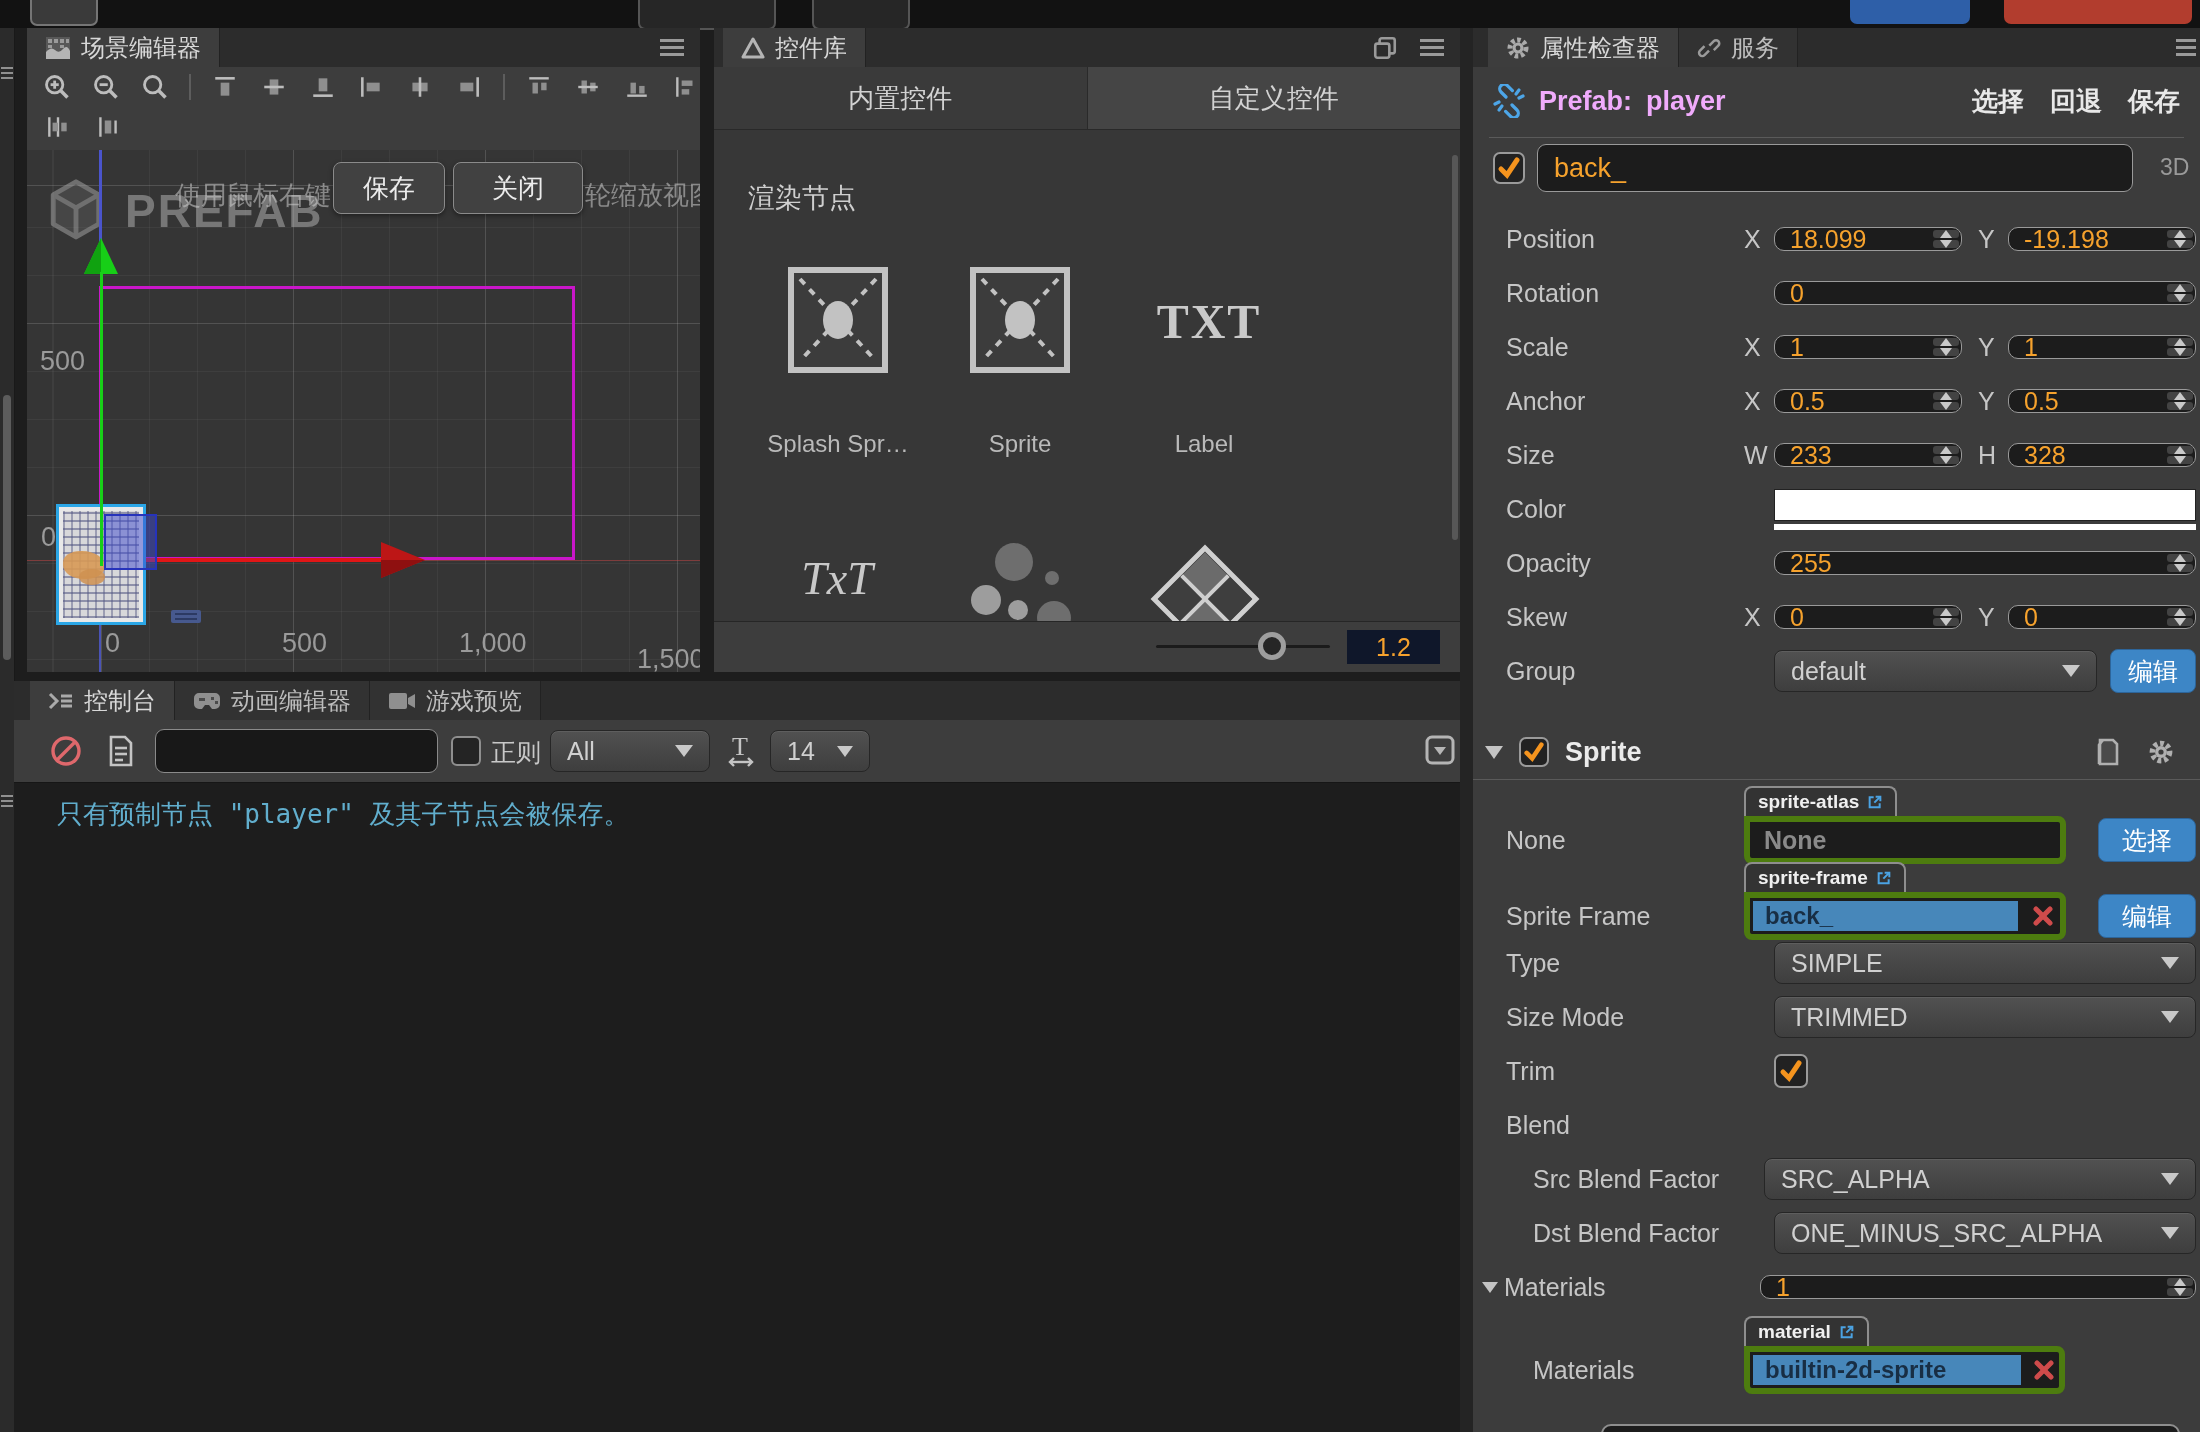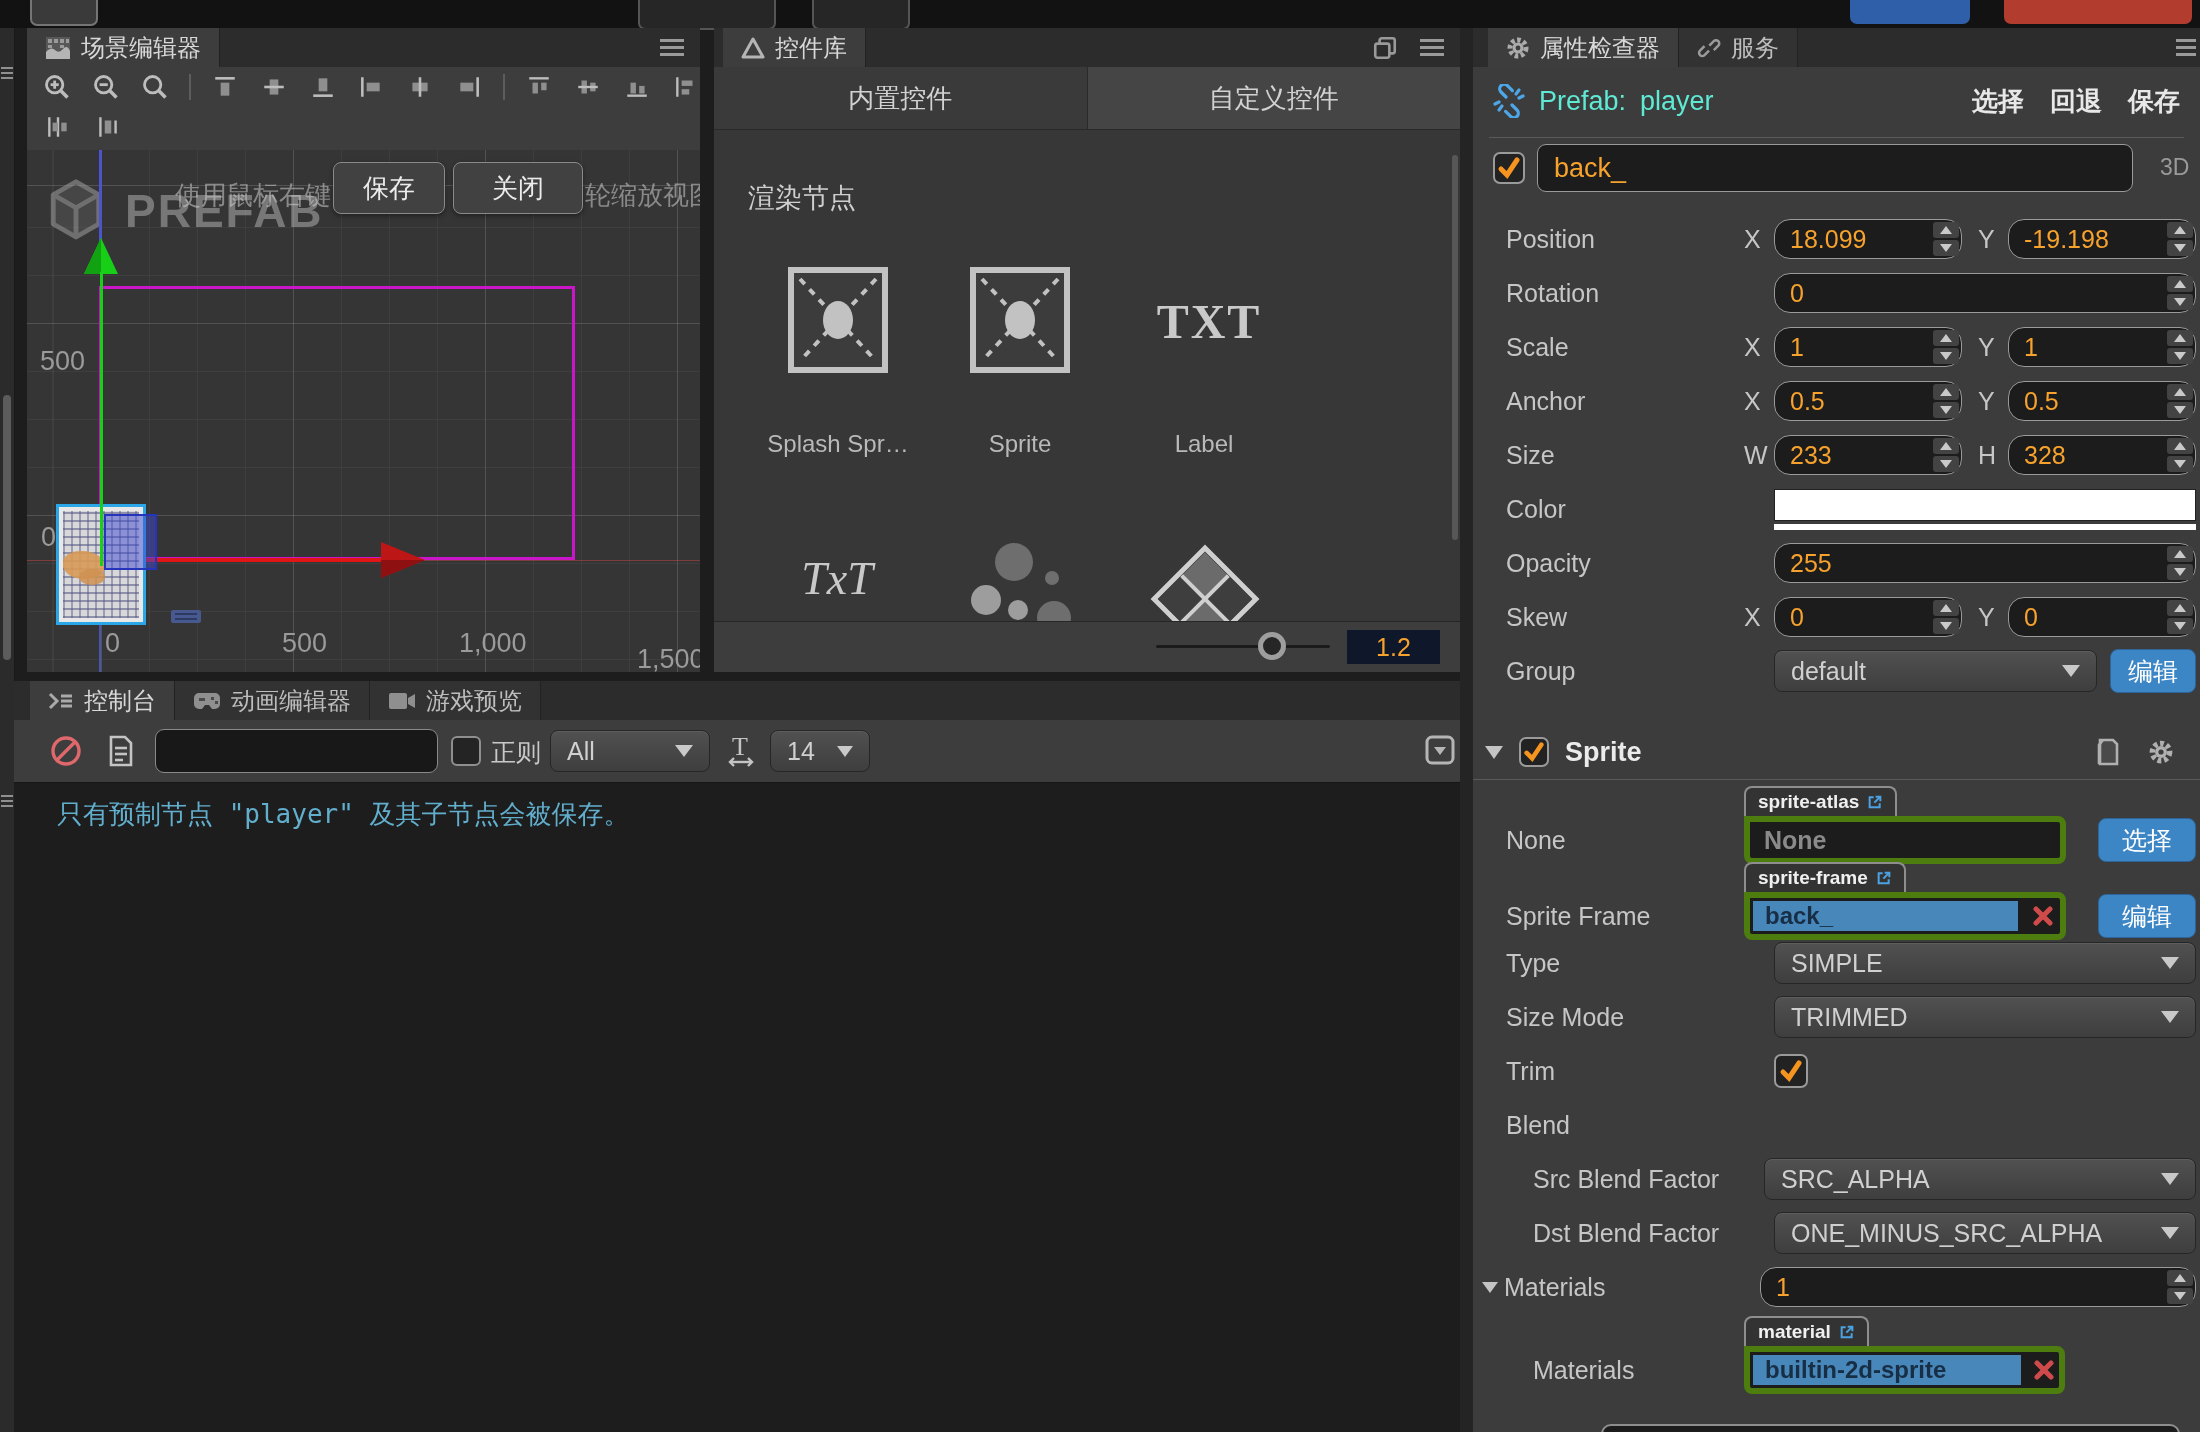--- a/index.html
+++ b/index.html
@@ -91,33 +91,33 @@
        display:flex;align-items:center;justify-content:center;}
   .dropdown{background:linear-gradient(#515151,#3e3e3e);border:1px solid #262626;border-radius:8px;display:flex;
             align-items:center;padding:0 16px;color:#d0d0d0;font-size:25px;box-shadow:inset 0 1px 0 rgba(255,255,255,.08);
             box-sizing:border-box;}
   .caret{width:0;height:0;border-left:9px solid transparent;border-right:9px solid transparent;border-top:12px solid #c9c9c9;margin-left:auto;}
 
   
   .insp{position:absolute;left:1473px;top:28px;width:727px;height:1404px;background:#3c3c3c;overflow:hidden;}
   .gap-strip{position:absolute;left:1460px;top:28px;width:13px;height:1404px;background:#242424;}
   .prefab-row{position:absolute;left:0;top:44px;right:0;height:58px;display:flex;align-items:center;gap:14px;padding:0 20px;}
-  .prefab-label{font-size:27px;font-weight:normal;color:#5eead4;}
+  .prefab-label{font-size:27px;font-weight:bold;color:#f0abfc;}
   .prefab-actions{margin-left:auto;display:flex;gap:26px;font-size:26px;font-weight:bold;color:#e8e8e8;}
   .hdiv{position:absolute;left:16px;right:16px;height:1px;background:#5a5a5a;}
   .name-row{position:absolute;left:0;top:116px;right:0;height:50px;}
   .cb{width:32px;height:32px;background:#222;border:2px solid #9a9a9a;border-radius:7px;box-sizing:border-box;
       display:flex;align-items:center;justify-content:center;}
   .name-input{position:absolute;left:64px;top:0;width:596px;height:48px;background:#1c1c1c;border:1px solid #9a9a9a;
               border-radius:9px;color:#f6a22d;font-size:27px;padding:0 16px;box-sizing:border-box;outline:none;}
   .irow{position:absolute;left:33px;right:4px;height:44px;display:flex;align-items:center;}
   .plabel{width:238px;flex:none;font-size:25px;color:#c6c6c6;}
   .plabel.ind{padding-left:27px;box-sizing:border-box;}
   .ax{width:30px;flex:none;text-align:left;font-size:25px;color:#c6c6c6;}
-  .nfield{position:relative;height:40px;background:#1c1c1c;border:1px solid #9a9a9a;border-radius:16px;display:flex;
+  .nfield{position:relative;height:24px;background:#1c1c1c;border:1px solid #9a9a9a;border-radius:10px;display:flex;
           align-items:center;color:#f6a22d;font-size:25px;padding-left:15px;box-sizing:border-box;}
   .f1{flex:1;margin-right:16px;}
   .f2{flex:1;}
   .single{flex:1;}
   .spin{position:absolute;right:2px;top:2px;bottom:2px;width:26px;display:flex;flex-direction:column;gap:2px;}
   .spin i{flex:1;background:#434343;border-radius:3px;display:flex;align-items:center;justify-content:center;}
   .up{width:0;height:0;border-left:6px solid transparent;border-right:6px solid transparent;border-bottom:8px solid #c9c9c9;}
   .dn{width:0;height:0;border-left:6px solid transparent;border-right:6px solid transparent;border-top:8px solid #c9c9c9;}
   .swatch-wrap{flex:1;}
   .swatch{height:30px;background:#ffffff;border:1px solid #222;}

